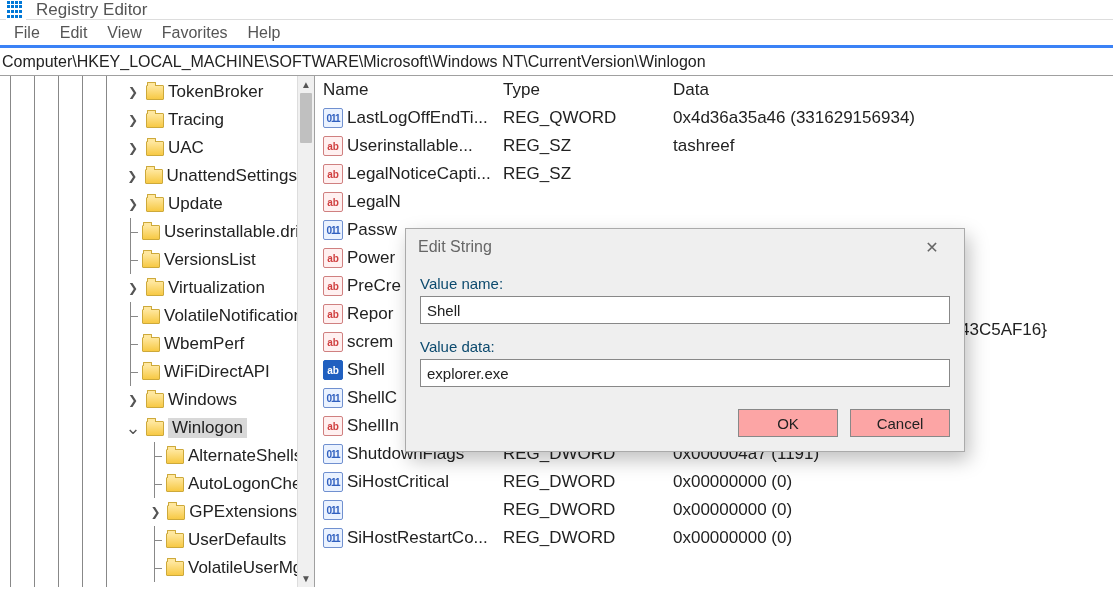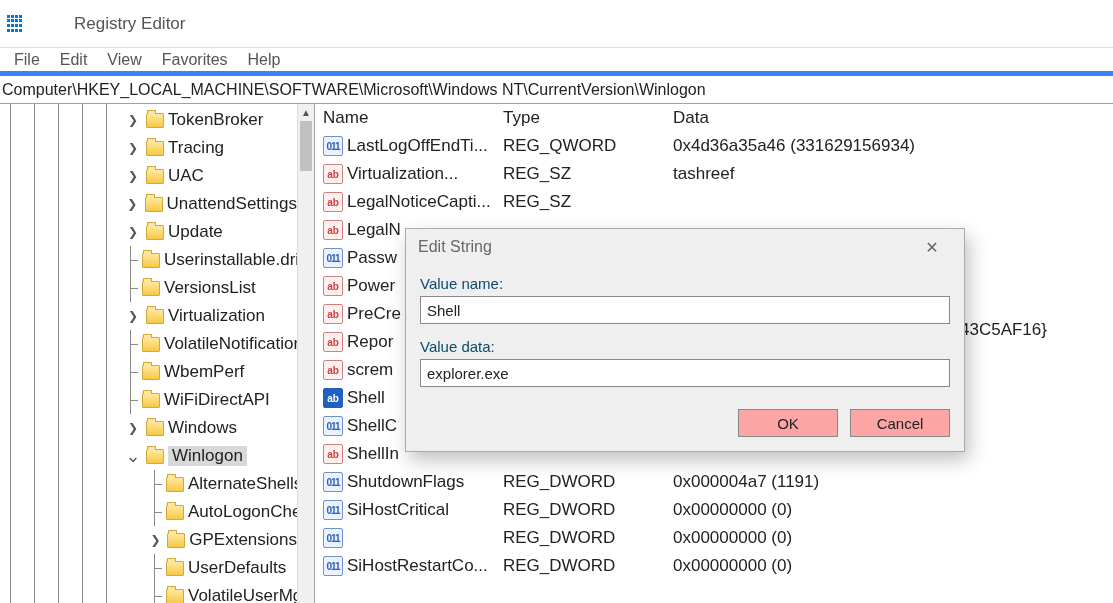--- a/index.html
+++ b/index.html
@@ -9,27 +9,26 @@
       width: 1113px;
       height: 603px;
       overflow: hidden;
       position: relative;
       color: #222;
       font-size: 16px;
     }
 
     
     .titlebar {
-      height: 48px;
+      height: 20px;
       display: flex;
       align-items: center;
       padding: 0 6px;
       color: #555;
       border-bottom: 1px solid #ddd;
-      gap: 38px;
     }
     .app-icon {
       width: 20px; height: 20px;
       margin-right: 10px;
       display: inline-flex;
       flex-wrap: wrap;
       gap: 1px;
       padding: 1px;
       background: #fff;
     }
@@ -39,21 +38,21 @@
     }
     .titlebar-text { font-size: 17px; color: #555; }
 
     
     .menubar {
       height: 28px;
       display: flex;
       align-items: center;
       padding: 0 4px;
       gap: 0;
-      border-bottom: 5px solid #3b82f6;
+      border-bottom: 3px solid #3b82f6;
       color: #555;
       font-size: 16px;
     }
     .menubar .menu-item { padding: 2px 10px; }
 
     
     .addressbar {
       height: 28px;
       display: flex;
       align-items: center;
@@ -412,21 +411,21 @@
           <div class="col-name">
             <span class="value-icon num">011</span>
             <span>LastLogOffEndTi...</span>
           </div>
           <div class="col-type">REG_QWORD</div>
           <div class="col-data">0x4d36a35a46 (331629156934)</div>
         </div>
         <div class="list-row">
           <div class="col-name">
             <span class="value-icon ab">ab</span>
-            <span>Virtualization...</span>
+            <span>Userinstallable...</span>
           </div>
           <div class="col-type">REG_SZ</div>
           <div class="col-data">tashreef</div>
         </div>
         <div class="list-row">
           <div class="col-name">
             <span class="value-icon ab">ab</span>
             <span>LegalNoticeCapti...</span>
           </div>
           <div class="col-type">REG_SZ</div>

